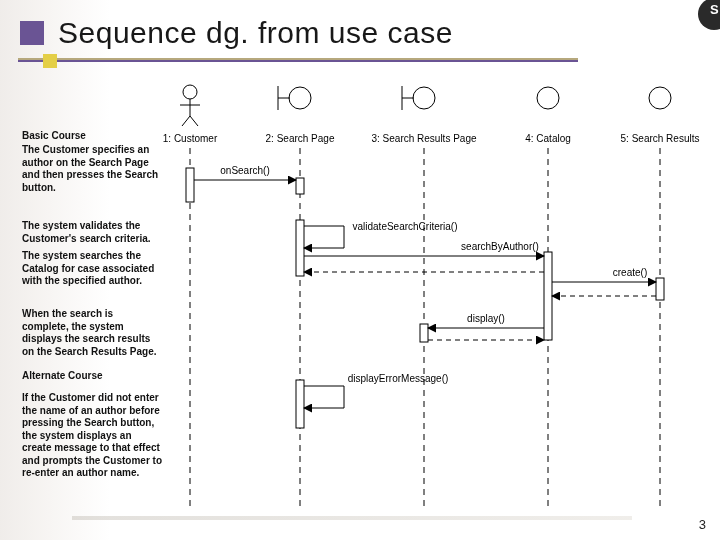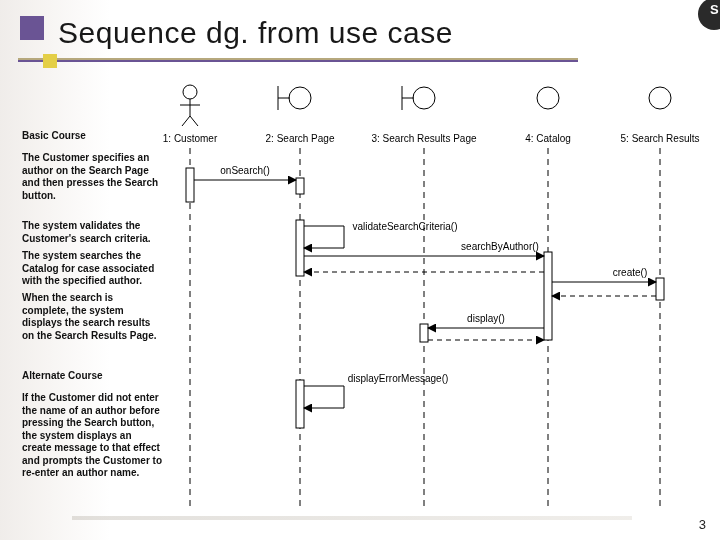--- a/index.html
+++ b/index.html
@@ -1,18 +1,18 @@
 <!DOCTYPE html>
 <html><head>
 <meta charset="utf-8">
 <style>
 *{margin:0;padding:0;box-sizing:border-box}
 body{width:720px;height:540px;background:#fff;font-family:Georgia,serif;position:relative;overflow:hidden}
 .bgfade{position:absolute;top:0;left:0;width:110px;height:540px;background:linear-gradient(to right,#ddd6d0 0%,#ece7e2 40%,rgba(255,255,255,0) 100%);opacity:.45}
-.title-row{position:absolute;top:16px;left:20px;display:flex;align-items:flex-start}
+.title-row{position:absolute;top:16px;left:20px;display:flex;align-items:center}
 .sq{width:24px;height:24px;margin-right:14px}
 .sq.purple{background:#6a5494}
 .sq.yellow{background:#e4cf47}
 .title{font-size:30px;font-family:Verdana,Geneva,sans-serif;color:#181818;letter-spacing:.5px}
 .hr1{position:absolute;top:58px;left:18px;width:560px;height:2px;background:#b6a87d}
 .hr2{position:absolute;top:60px;left:18px;width:560px;height:2px;background:#6a5494}
 .logo{position:absolute;top:0;right:0;width:40px;height:40px;overflow:hidden}
 .logo svg{display:block}
 .narr{position:absolute;left:22px;font-family:Arial,Helvetica,sans-serif;font-size:10px;font-weight:700;color:#111;line-height:1.25;width:140px}
 .diagram{position:absolute;left:160px;top:80px;width:560px;height:430px}
@@ -33,24 +33,24 @@
 <div class="sq yellow" style="position:absolute;top:54px;left:43px;width:14px;height:14px"></div>
 
 <div class="logo">
   <svg width="44" height="44">
       <circle cx="34" cy="14" r="16" fill="#2a2a2a"></circle>
       <text x="30" y="14" fill="#fff" font-size="13" font-family="Arial" font-weight="700">S</text>
     </svg>
 </div>
 
 <div class="narr" style="top:130px">Basic Course</div>
-<div class="narr" style="top:152px">The Customer specifies an author on the Search Page and then presses the Search button.</div>
+<div class="narr" style="top:144px">The Customer specifies an author on the Search Page and then presses the Search button.</div>
 <div class="narr" style="top:220px">The system validates the Customer's search criteria.</div>
 <div class="narr" style="top:250px">The system searches the Catalog for case associated with the specified author.</div>
-<div class="narr" style="top:292px">When the search is complete, the system displays the search results on the Search Results Page.</div>
+<div class="narr" style="top:308px">When the search is complete, the system displays the search results on the Search Results Page.</div>
 <div class="narr" style="top:370px">Alternate Course</div>
 <div class="narr" style="top:392px">If the Customer did not enter the name of an author before pressing the Search button, the system displays an create message to that effect and prompts the Customer to re-enter an author name.</div>
 
 <svg class="diagram" viewBox="0 0 560 430">
   <defs>
     <marker id="ah" markerWidth="9" markerHeight="9" refX="8" refY="4.5" orient="auto">
         <path d="M0,0 L9,4.5 L0,9 z" fill="#000"></path>
       </marker>
   </defs>
 

